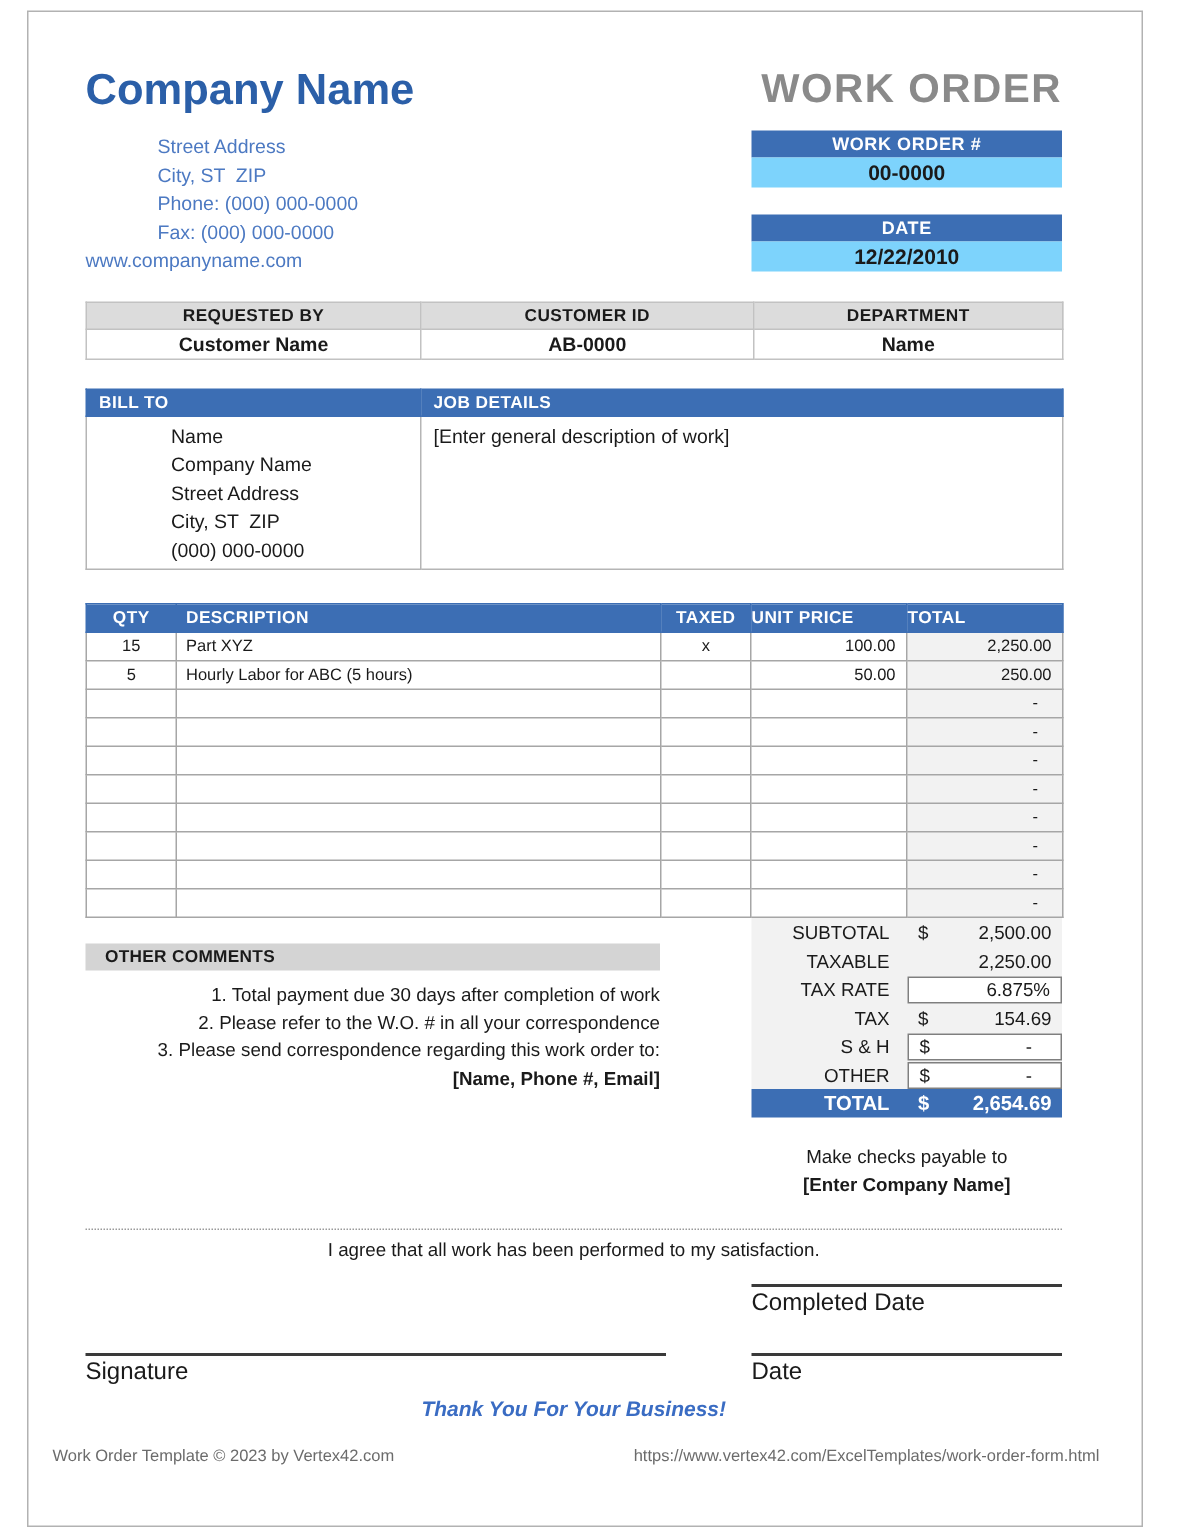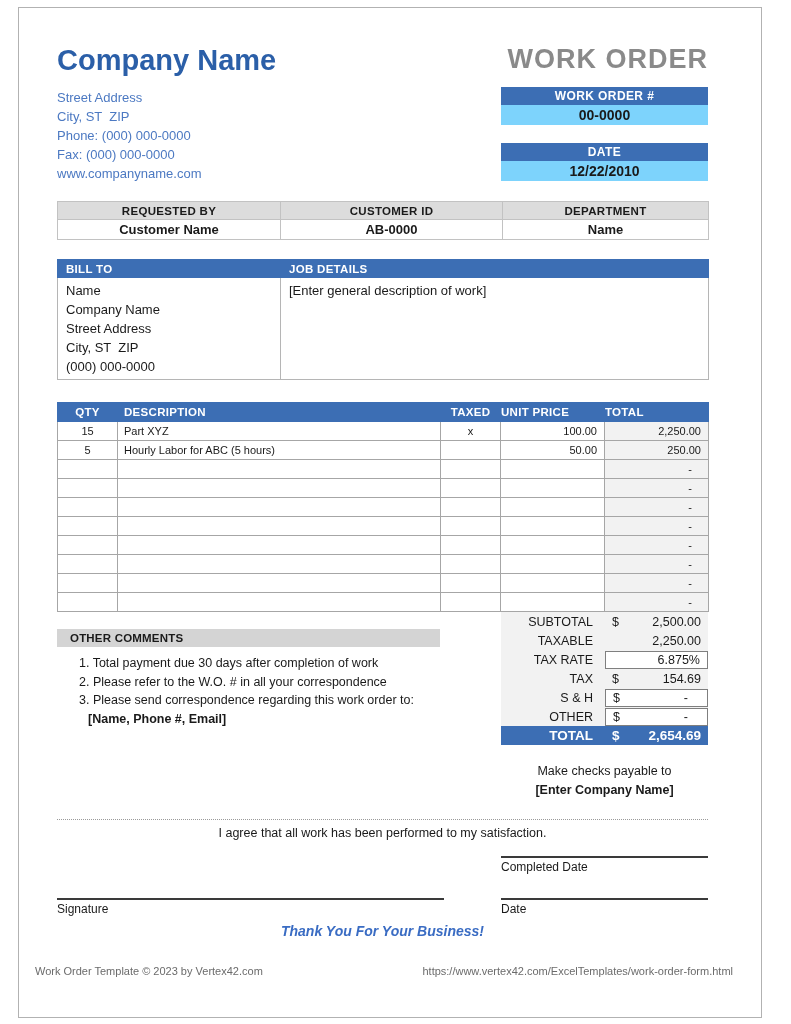--- a/index.html
+++ b/index.html
@@ -1,21 +1,21 @@
 <!DOCTYPE html>
 <html><head>
 <meta charset="utf-8">
 <style>
   * { margin:0; padding:0; box-sizing:border-box; }
   html,body { width:791px; height:1024px; background:#fff;
     font-family:"Liberation Sans", sans-serif; color:#1a1a1a; }
   .sheet { position:absolute; left:18px; top:7px; width:744px; height:1011px;
     background:#fff; border:1px solid #b2b2b2; overflow:hidden; }
   .content { padding:0 53px 0 38px; }
-  .pre { white-space:pre-wrap; }
+  .pre { white-space:pre-wrap;margin-left:48px; }
 
   
   .top-row { display:flex; justify-content:space-between; margin-top:36px; }
   .company-name { font-size:29px; font-weight:bold; color:#2B5FA8; margin-bottom:11px; }
   .addr-line { font-size:13px; color:#4C79C2; line-height:19px; }
   .wo-block { width:207px; flex:0 0 207px; }
   .wo-title { font-size:27px; font-weight:bold; color:#8A8A8A; letter-spacing:1px;
     text-align:right; margin-bottom:12px; white-space:nowrap; }
   .field-label { height:18px; line-height:18px; background:#3C6EB4; color:#fff;
     font-size:12px; font-weight:bold; text-align:center; letter-spacing:.4px; }
@@ -51,21 +51,21 @@
   th.c-price, th.c-total { text-align:left; padding:0; }
   td.c-total.dash { padding-right:16px; }
 
   
   .bottom-flex { display:flex; justify-content:space-between; align-items:flex-start; }
   .left-col  { width:383px; margin-top:17px; }
   .right-col { width:207px; }
 
   .comments-bar { height:18px; line-height:18px; background:#D4D4D4; font-weight:bold;
     font-size:11.5px; padding-left:13px; letter-spacing:.2px; }
-  .comments-list { margin-top:7px; }
+  .comments-list { margin-top:7px;text-align:right; }
   .comment-item { font-size:12.5px; line-height:18.5px; padding-left:22px; }
   .comment-contact { font-size:12.5px; line-height:18.5px; padding-left:31px; font-weight:bold; }
 
   .summary { background:#F2F2F2; }
   .sum-row { display:flex; height:19px; align-items:center; }
   .sum-label { width:104px; text-align:right; padding-right:12px; font-size:12.5px; }
   .sum-box { width:103px; height:19px; display:flex; justify-content:space-between;
     align-items:center; padding:0 7px; font-size:12.5px; }
   .sum-row.boxed .sum-box { background:#fff; border:1px solid #7f7f7f; height:18px; }
   .sum-amt.dash { padding-right:12px; }
@@ -75,21 +75,21 @@
   .total-row .sum-box { font-size:13.5px; }
 
   .checks-block { margin-top:17px; text-align:center; font-size:12.5px; line-height:19px; }
   .payee { font-weight:bold; }
 
   .dotted-sep { margin-top:19px; border-top:1px dotted #9a9a9a; }
   .agree-line { text-align:center; font-size:12.5px; margin-top:6px; }
 
   .completed-block { width:207px; margin-left:auto; margin-top:16px;
     border-top:2px solid #3a3a3a; }
-  .sig-label { font-size:12px; padding-top:2px; }
+  .sig-label { font-size:16px; padding-top:2px; }
   .sig-row { display:flex; justify-content:space-between; margin-top:24px; }
   .sig-left  { width:387px; border-top:2px solid #3a3a3a; }
   .sig-right { width:207px; border-top:2px solid #3a3a3a; }
 
   .thank-you { text-align:center; margin-top:7px; font-size:14px; font-weight:bold;
     font-style:italic; color:#3A6CC3; }
 
   .footer { position:absolute; left:16px; right:28px; bottom:40px; display:flex;
     justify-content:space-between; font-size:11px; color:#6b6b6b; }
 </style>

